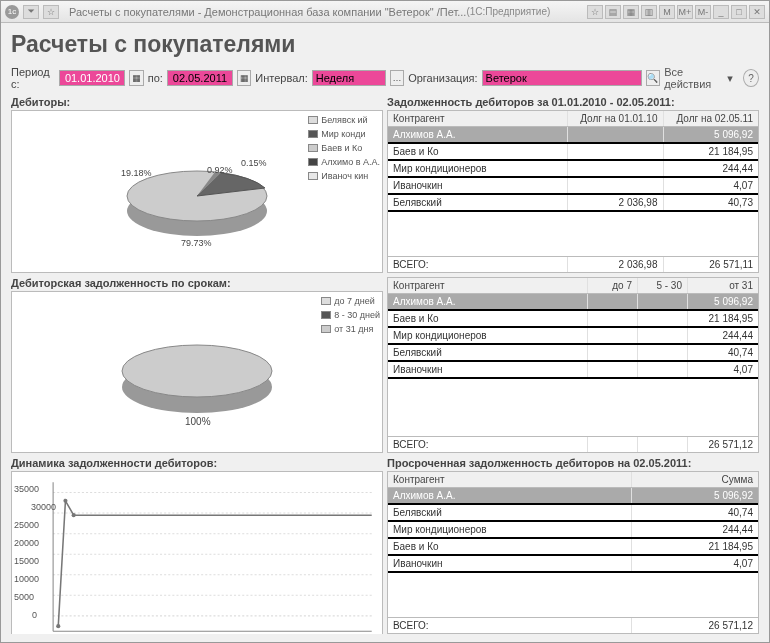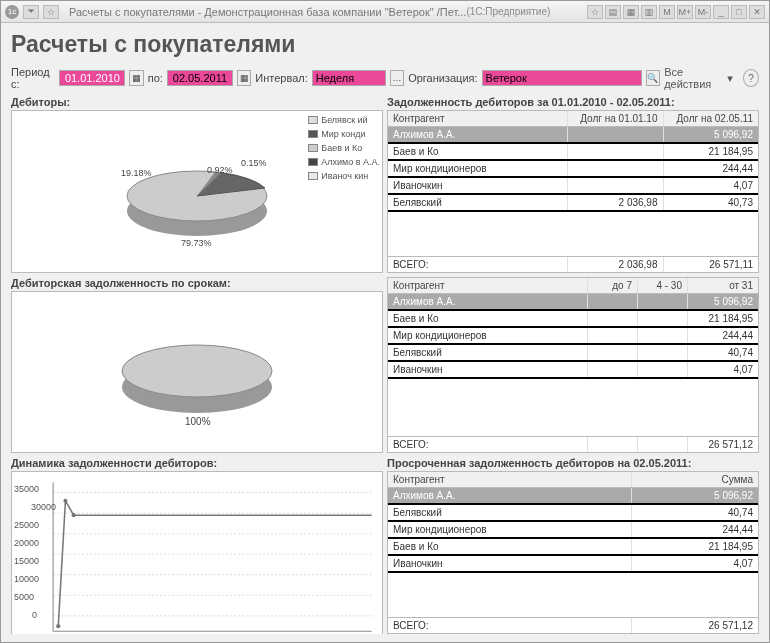--- a/index.html
+++ b/index.html
@@ -177,29 +177,43 @@
       <div class="panel">
         <div class="panel-title">Дебиторская задолженность по срокам:</div>
         <div class="chart-box">
           <div class="pie-wrap">
             <svg width="200" height="150" viewBox="0 0 200 150">
               <ellipse cx="100" cy="90" rx="75" ry="26" fill="#999"></ellipse>
               <ellipse cx="100" cy="74" rx="75" ry="26" fill="#ccc" stroke="#888"></ellipse>
               <text x="88" y="128" font-size="10" fill="#444">100%</text>
             </svg>
           </div>
+          <div class="legend">
+            <div class="leg-item">
+                <span class="swatch" style="background:#ddd"></span>
+                <span>до 7 дней</span>
+              </div>
+            <div class="leg-item">
+                <span class="swatch" style="background:#555"></span>
+                <span>8 - 30 дней</span>
+              </div>
+            <div class="leg-item">
+                <span class="swatch" style="background:#ccc"></span>
+                <span>от 31 дня</span>
+              </div>
+          </div>
         </div>
       </div>
 
       <div class="panel">
         <div class="tbl">
           <div class="row hdr">
             <div class="cell" style="flex:2">Контрагент</div>
             <div class="cell num" style="width:50px">до 7</div>
-            <div class="cell num" style="width:50px">4 - 30</div>
+            <div class="cell num" style="width:50px">5 - 30</div>
             <div class="cell num" style="width:70px">от 31</div>
           </div>
           <div class="row selrow">
               <div class="cell" style="flex:2">Алхимов А.А.</div>
               <div class="cell num" style="width:50px"></div>
               <div class="cell num" style="width:50px"></div>
               <div class="cell num" style="width:70px">5 096,92</div>
             </div>
           <div class="row">
               <div class="cell" style="flex:2">Баев и Ко</div>

